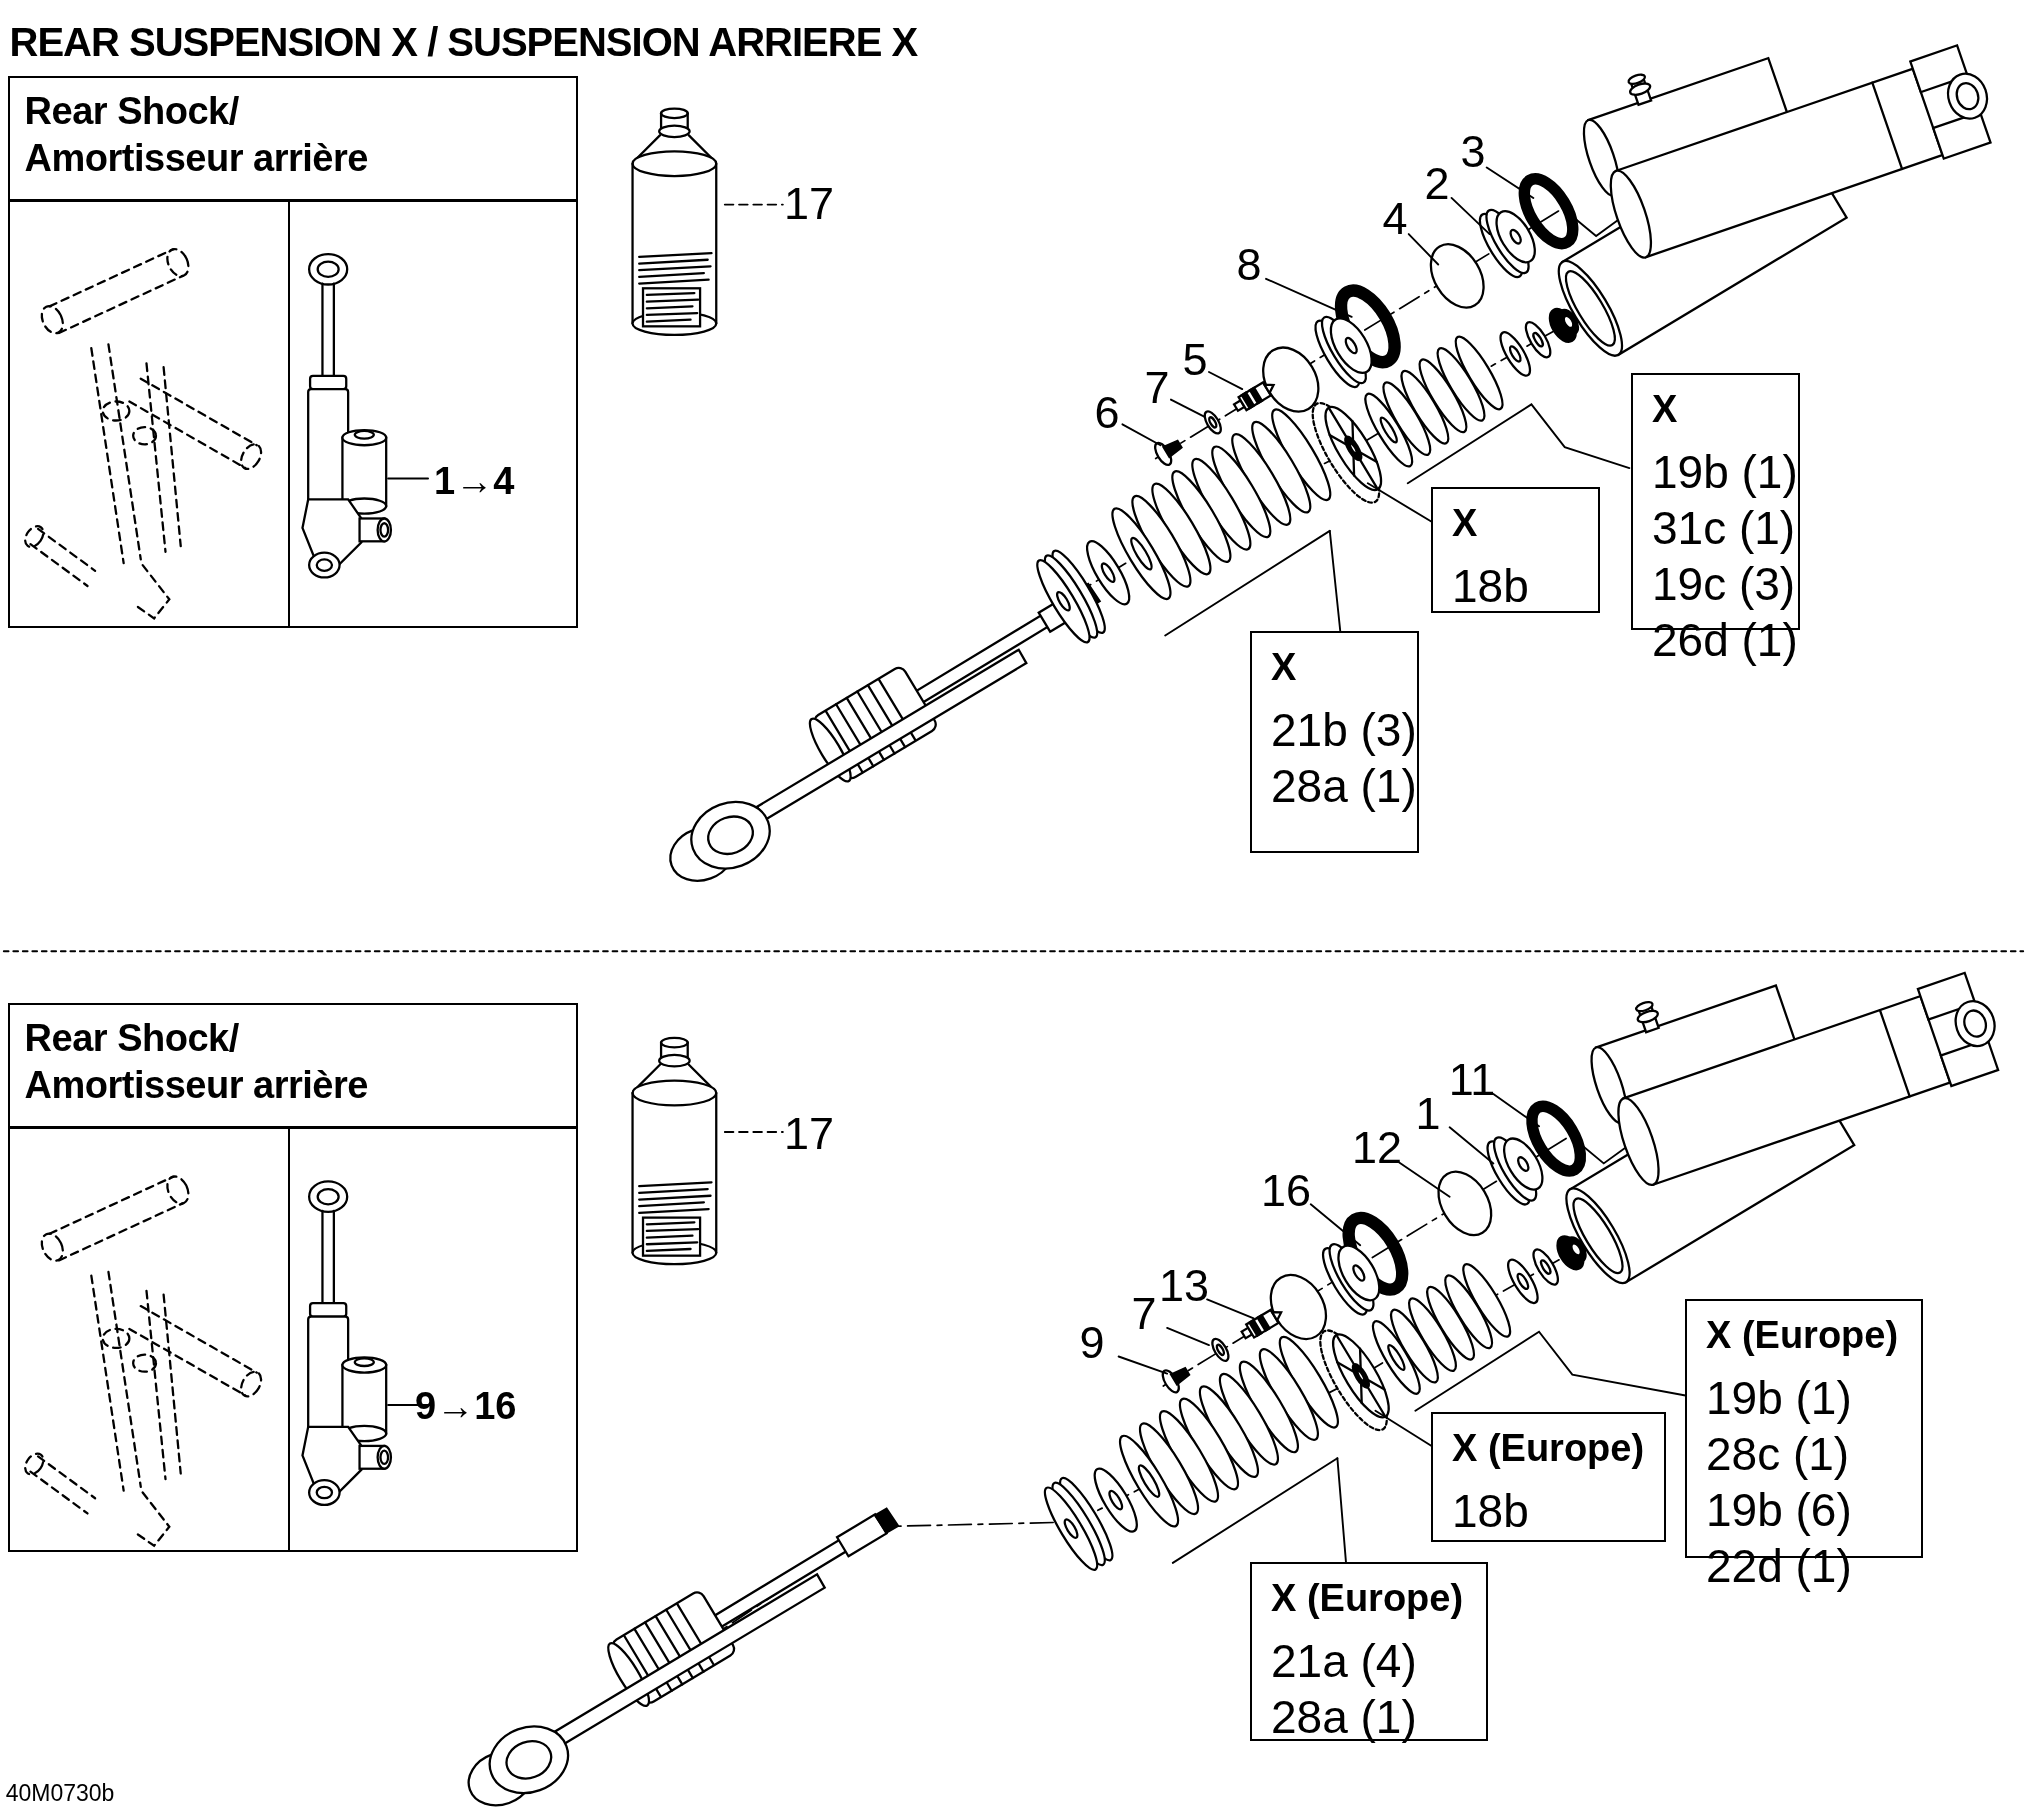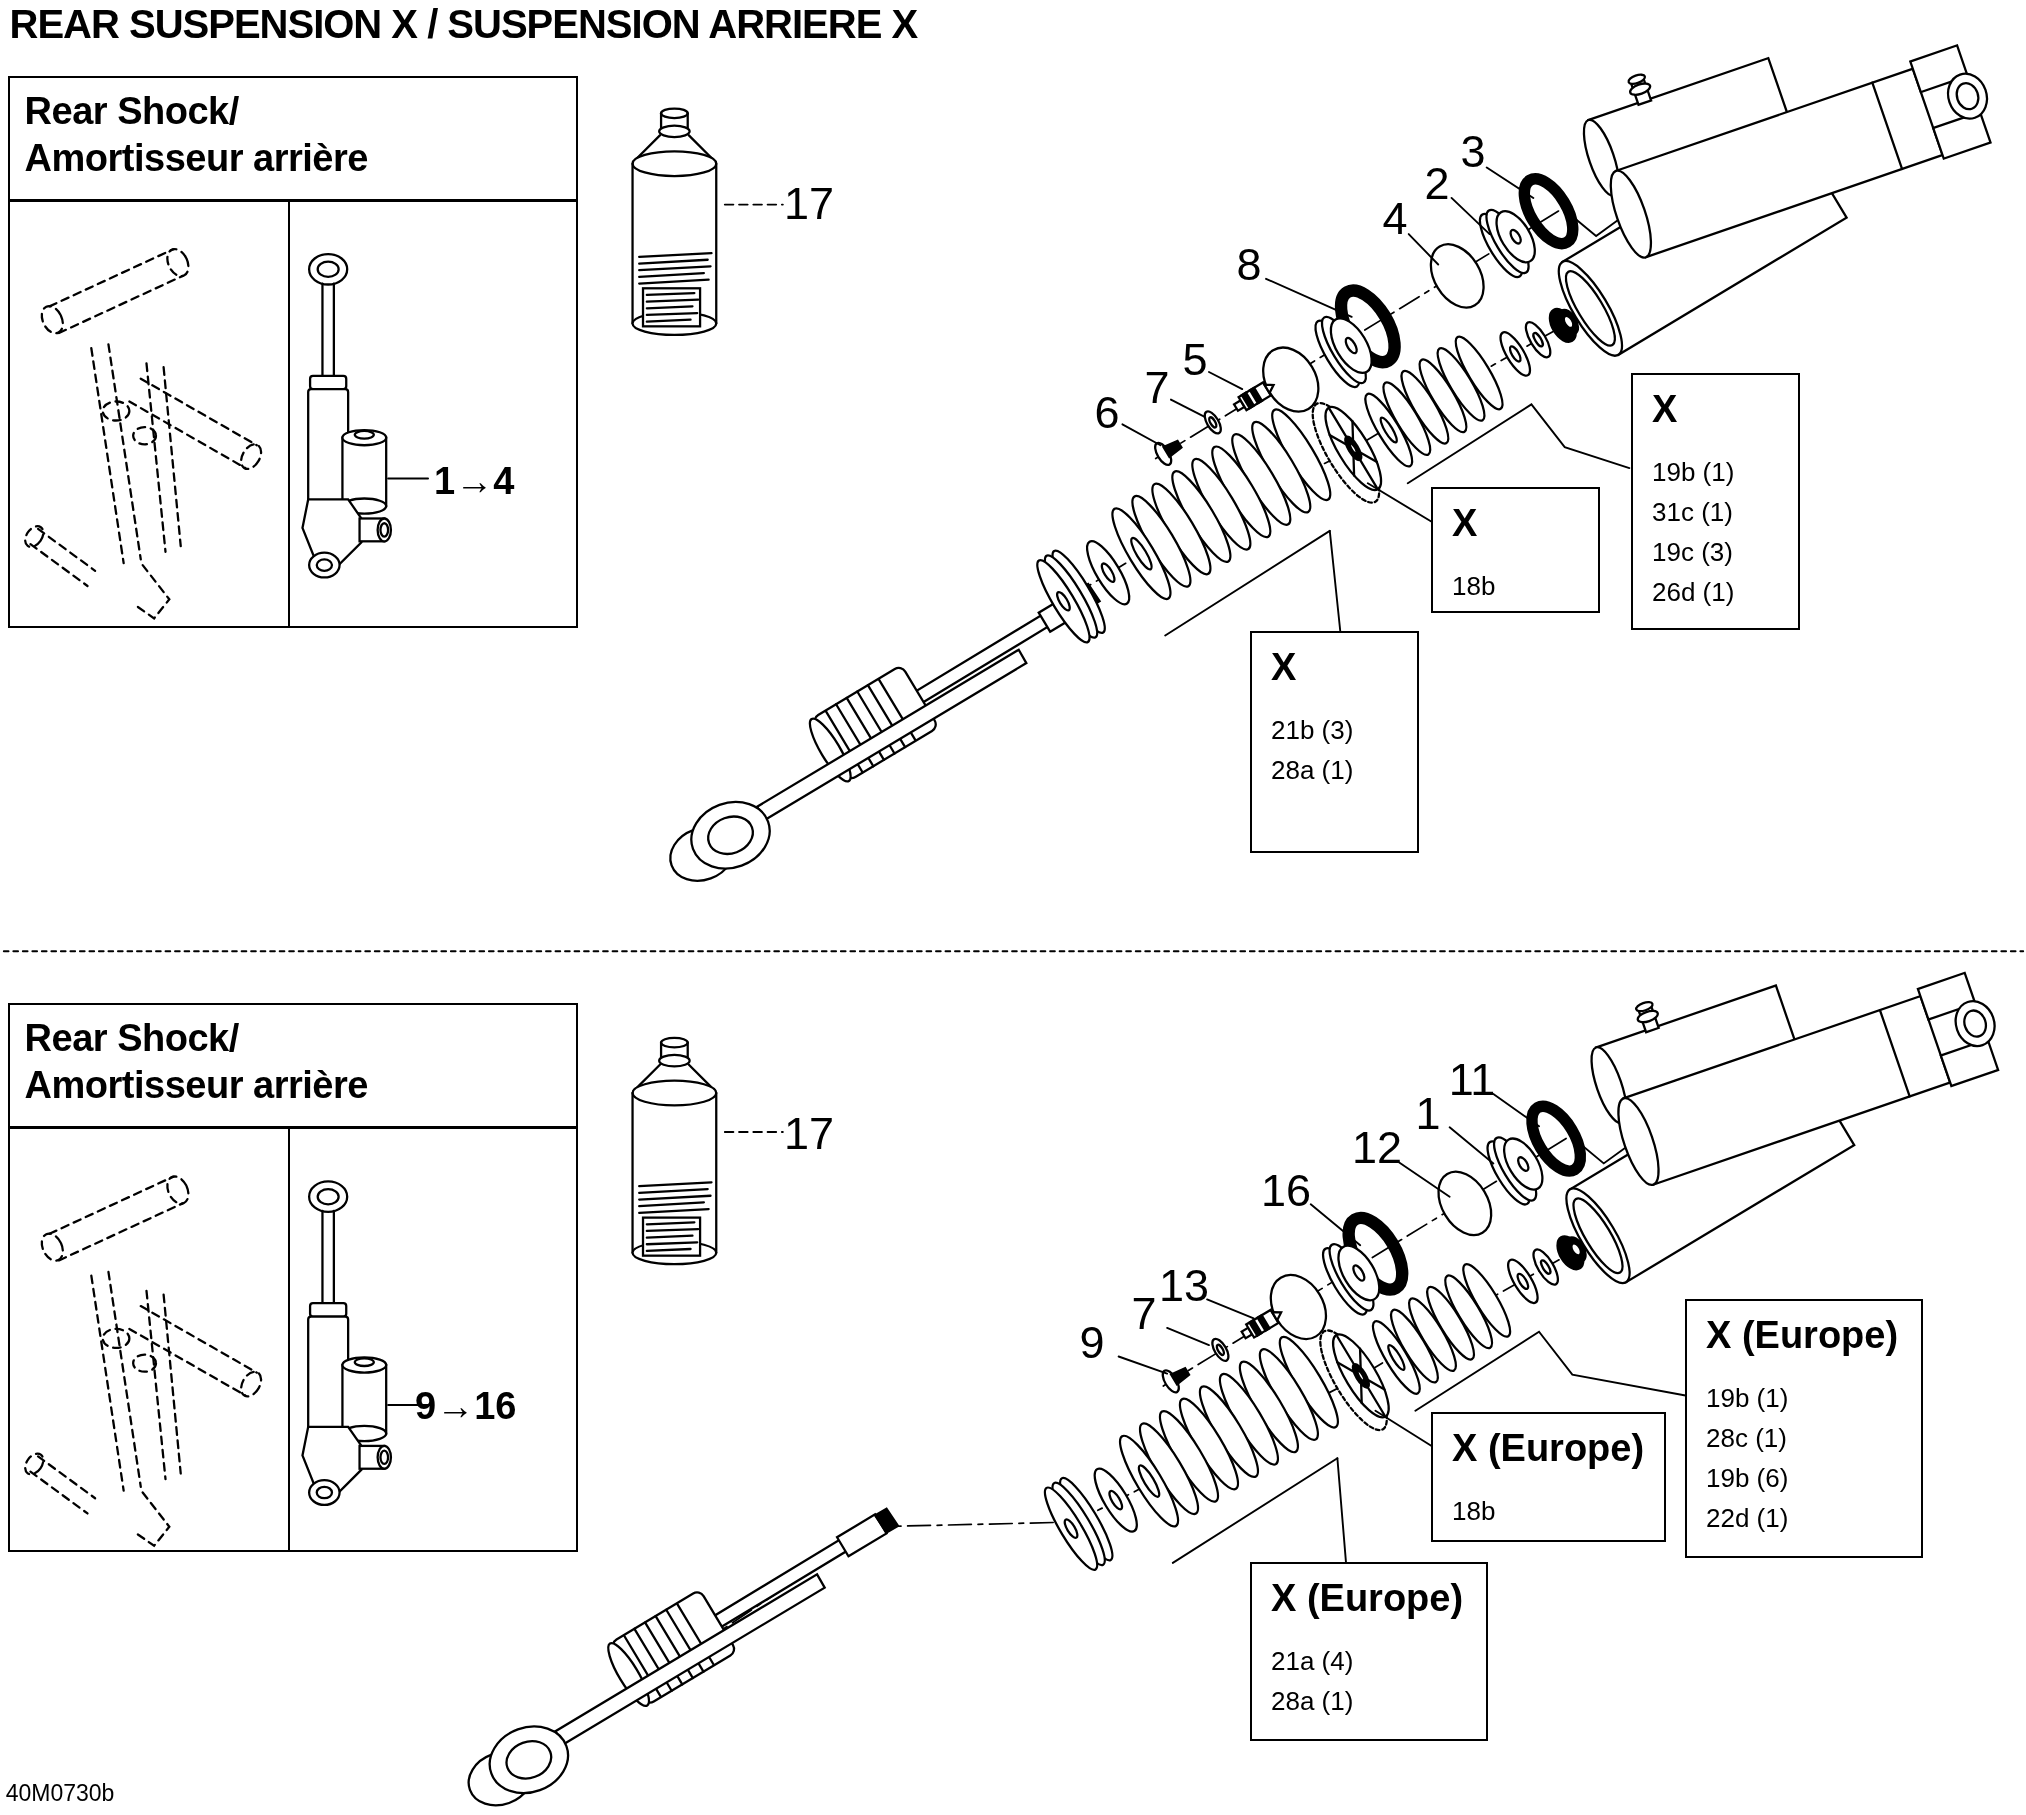--- a/index.html
+++ b/index.html
@@ -1,29 +1,29 @@
 <!DOCTYPE html>
 <html style="font-size:15px"><head>
 <meta charset="utf-8">
 <style>
   html,body{margin:0;padding:0;background:#fff;}
   .page{position:relative;width:2027px;height:1816px;background:#ffffff;overflow:hidden;
         font-family:"Liberation Sans", sans-serif;color:#000;}
   svg.art{position:absolute;left:0;top:0;}
-  .title{position:absolute;left:9.5px;top:2px;font-weight:bold;font-size:40px;letter-spacing:-1px;white-space:nowrap;}
+  .title{position:absolute;left:9.5px;top:20px;font-weight:bold;font-size:40px;letter-spacing:-1px;white-space:nowrap;}
   .doccode{position:absolute;left:5.7px;top:1780px;font-size:23px;}
   .inset{position:absolute;left:7.6px;width:570px;border:2.9px solid #000;box-sizing:border-box;background:transparent;padding-left:36px;}
   .inset-title{position:absolute;left:15px;top:9.5px;font-weight:bold;font-size:38px;line-height:47px;letter-spacing:-0.5px;white-space:nowrap;}
   .inset-rule{position:absolute;left:-1px;right:-1px;top:121px;height:2.9px;background:#000;}
   .inset-div{position:absolute;left:278px;top:124px;bottom:0;width:2.9px;background:#000;}
   .callout{position:absolute;transform:translate(-50%,-50%);font-size:45px;font-weight:400;white-space:nowrap;}
   .range{position:absolute;font-weight:bold;font-size:38px;white-space:nowrap;}
   .pbox{position:absolute;border:2.9px solid #000;box-sizing:border-box;background:#fff;padding:13.3px 0 0 19px;}
   .pbox-h{font-weight:bold;font-size:38px;margin-bottom:21px;white-space:nowrap;}
-  .pbox-i{font-size:26px;line-height:40px;white-space:nowrap;}
+  .pbox-i{font-size:46px;line-height:40px;white-space:nowrap;margin-top:16px;}
 </style>
 </head>
 <body>
 
 <div class="page">
 
 <svg class="art" width="2027" height="1816" viewBox="0 0 2131 1909">
   <defs>
     <g id="discL">
           <ellipse rx="13" ry="55" fill="#fff"></ellipse>

